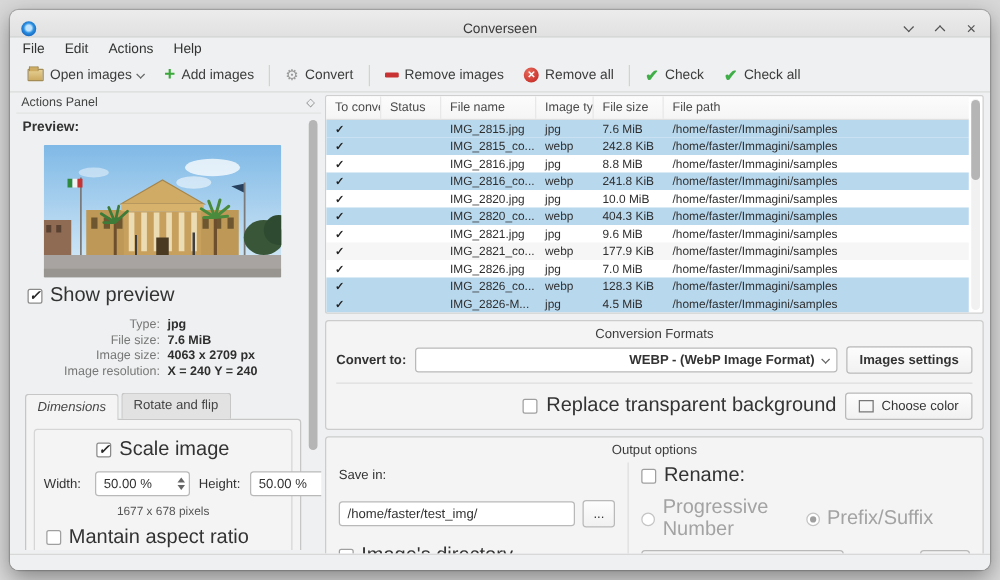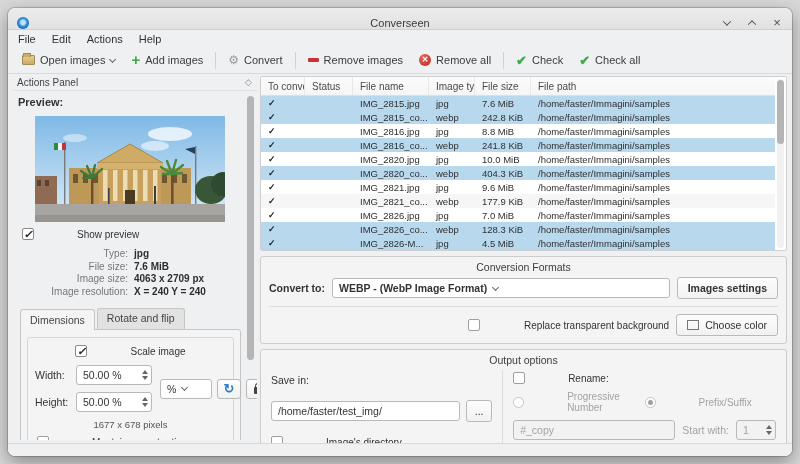--- a/index.html
+++ b/index.html
@@ -54,46 +54,46 @@
   .preview-label { font-size:11px; font-weight:bold; color:#333; padding:2px 2px 4px; }
   .preview-img { display:block; margin:4px auto 6px; border-radius:1px; }
   .row-line { display:flex; align-items:center; gap:6px; }
   .info-grid { margin:8px 0 6px; font-size:10px; line-height:12.5px; display:grid; grid-template-columns:112px 1fr; column-gap:6px; }
   .info-grid .lbl { color:#777; text-align:right; }
   .info-grid .val { color:#2e2e2e; font-weight:bold; }
 
   
   .tabs { display:flex; margin:10px 0 0 4px; position:relative; z-index:1; }
   .tab { font-size:10.5px; padding:3px 9px 4px; border:1px solid #c6c6c6; border-bottom:none; border-radius:3px 3px 0 0; background:#e2e2e2; color:#444; margin-right:2px; }
-  .tab.active { background:#f4f4f5; position:relative; top:1px; padding-top:4px; }
+  .tab.active { background:#f4f4f5; position:relative; top:1px; padding-top:4px;font-style:italic; }
   .tab-pane { border:1px solid #c6c6c6; border-radius:0 3px 3px 3px; background:#f4f4f5; margin:0 2px 0 4px; padding:7px 6px 8px; }
   .inner-frame { border:1px solid #d6d6d6; border-radius:3px; padding:7px 7px 8px; }
   .scale-row { display:flex; justify-content:center; margin-bottom:8px; }
   .dims { display:flex; align-items:center; gap:8px; }
-  .dim-col { display:flex; flex-direction:column; gap:7px;align-items:flex-end; }
+  .dim-col { display:flex; flex-direction:row; gap:7px;align-items:flex-end; }
   .dim-row { display:flex; align-items:center; gap:5px; font-size:10.5px; color:#333; }
   .dim-row .dlbl { width:36px; }
   .side-cluster { display:flex; align-items:center; gap:5px; }
   .pixels-text { text-align:center; font-size:9.5px; color:#555; margin:7px 0 6px; }
 
   
   .cb { width:12px; height:12px; flex:none; background:#fff; border:1px solid #9f9f9f; border-radius:2px; display:flex; align-items:center; justify-content:center; }
   .cb .tick { display:none; color:#2a2a2a; font-size:11px; font-weight:bold; line-height:10px; }
   .cb.on { border-color:#8a8a8a; }
   .cb.on .tick { display:block; }
-  .cb-label { font-size:10px; color:#333;margin-left:37px; }
+  .cb-label { font-size:16px; color:#333; }
   .rb { width:11px; height:11px; flex:none; background:#fff; border:1px solid #9f9f9f; border-radius:50%; display:flex; align-items:center; justify-content:center; }
   .rb i { display:none; width:5px; height:5px; border-radius:50%; background:#2f2f2f; }
   .rb.on i { display:block; }
   .disabled .rb, .disabled .cb { border-color:#c4c4c4; }
   .disabled .rb i { background:#9f9f9f; }
   .disabled, .disabled .cb-label { color:#a3a3a3; }
 
   .input, .combo, .spin { background:#fff; border:1px solid #b9b9b9; border-radius:3px; height:20px; font-size:10.5px; color:#333; display:flex; align-items:center; padding:0 6px; }
-  .combo { justify-content:flex-start; gap:6px; }
+  .combo { justify-content:flex-end; gap:6px; }
   .spin { justify-content:space-between; padding-right:3px; }
   .spin-arrows { display:flex; flex-direction:column; gap:2px; align-items:center; }
   .arr-up { width:0; height:0; border-left:3px solid transparent; border-right:3px solid transparent; border-bottom:4px solid #666; }
   .arr-dn { width:0; height:0; border-left:3px solid transparent; border-right:3px solid transparent; border-top:4px solid #666; }
   .btn { background:linear-gradient(#fdfdfd,#f1f1f2); border:1px solid #b9b9b9; border-radius:3px; height:22px; font-size:10.5px; color:#333; display:flex; align-items:center; justify-content:center; padding:0 10px; gap:6px; white-space:nowrap; }
   .btn.sq { width:24px; padding:0; height:20px; }
   .icon-refresh { color:#2d7dc6; font-size:13px; font-weight:bold; line-height:12px; }
   .icon-lock { width:8px; height:7px; background:#444; border-radius:1px; position:relative; margin-top:4px; }
   .icon-lock:before { content:""; position:absolute; top:-4px; left:1px; width:6px; height:5px; border:1.5px solid #444; border-bottom:none; border-radius:3px 3px 0 0; }
   .dis-input { background:#f2f2f2; color:#a3a3a3; }

